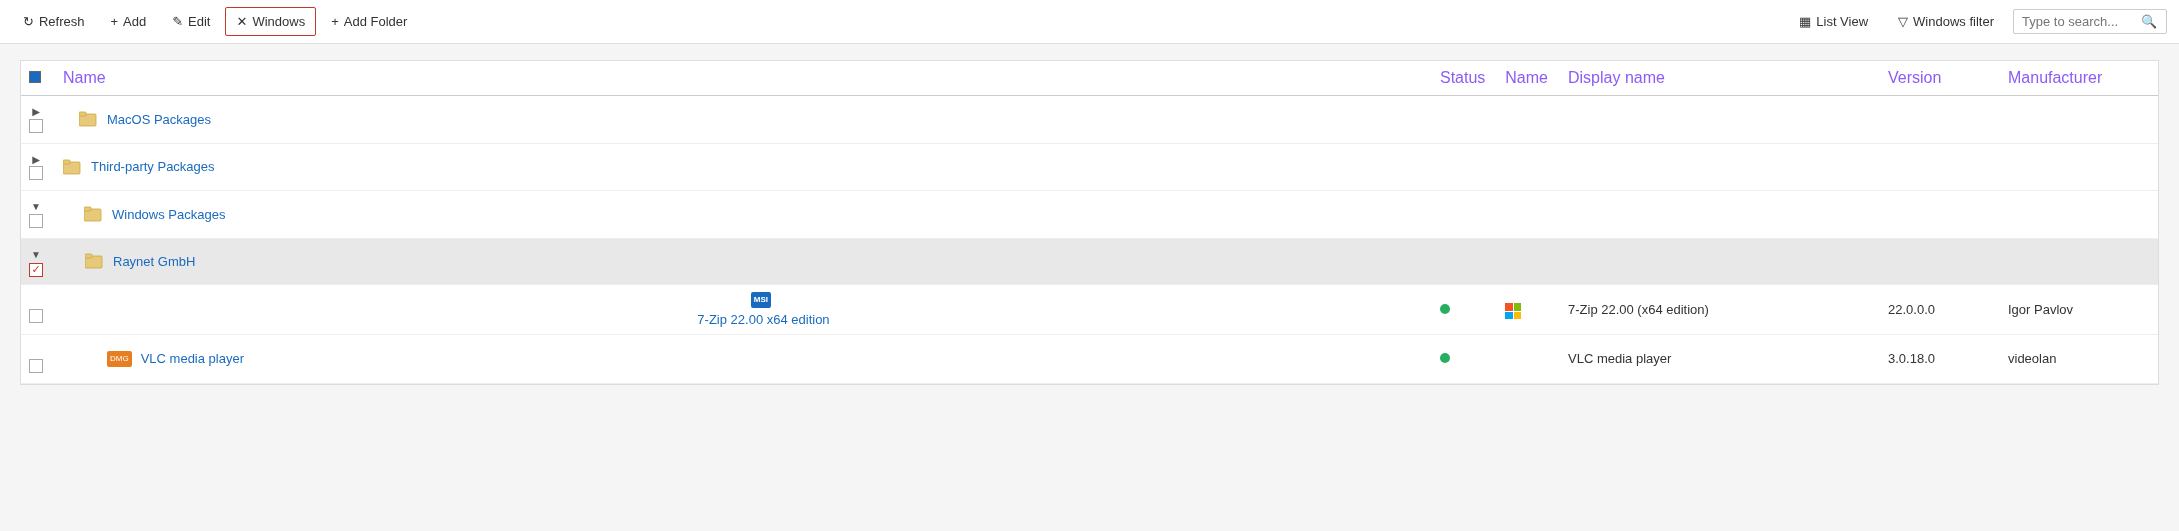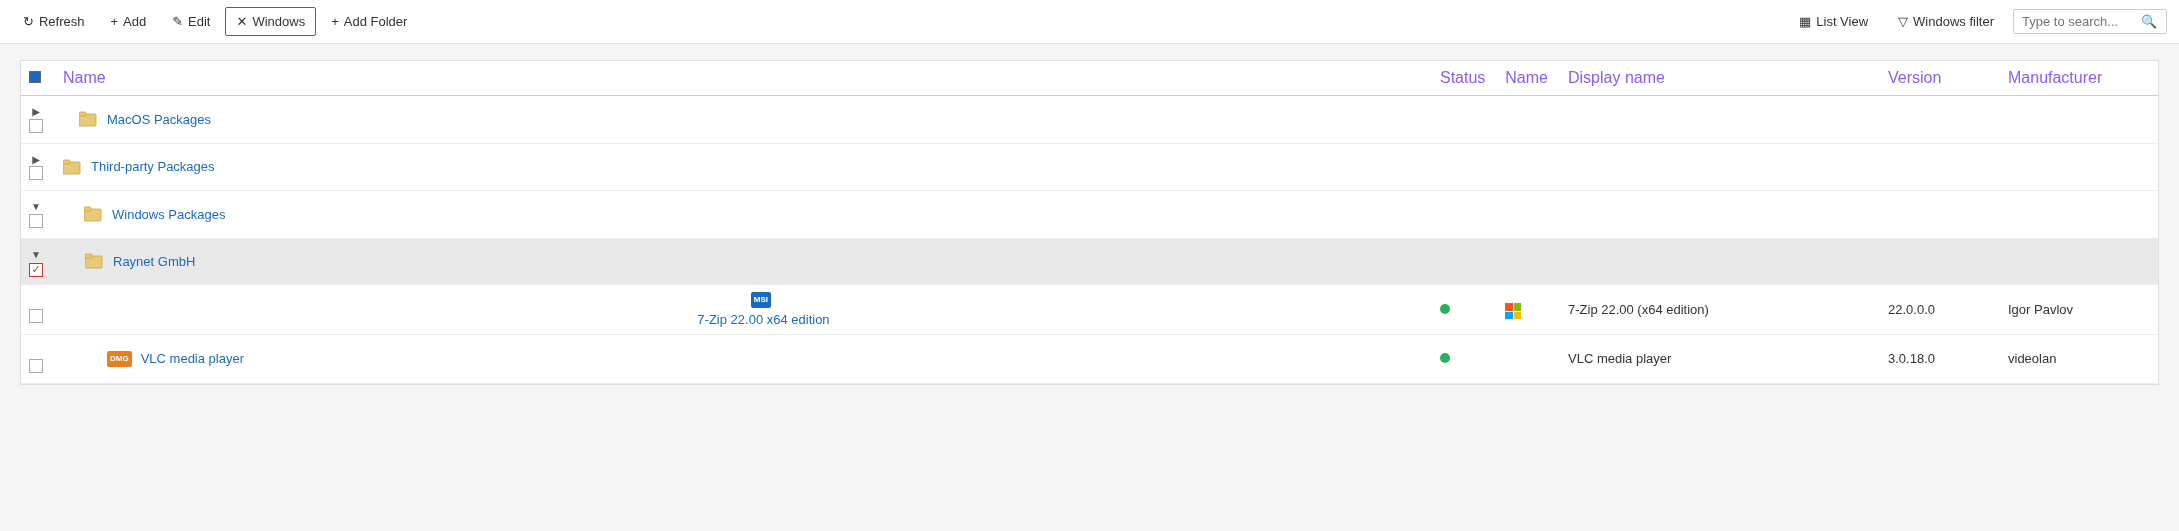--- a/index.html
+++ b/index.html
@@ -192,21 +192,21 @@
       margin-right: 5px;
       height: 16px;
     }
     .dmg-badge {
       display: inline-flex;
       align-items: center;
       justify-content: center;
       background: #e67e22;
       color: #fff;
       font-size: 8px;
-      font-weight: bold;
+      font-weight: normal;
       border-radius: 2px;
       padding: 1px 3px;
       margin-right: 5px;
       height: 16px;
     }
 
     
     .win-icon {
       display: inline-grid;
       grid-template-columns: 1fr 1fr;

